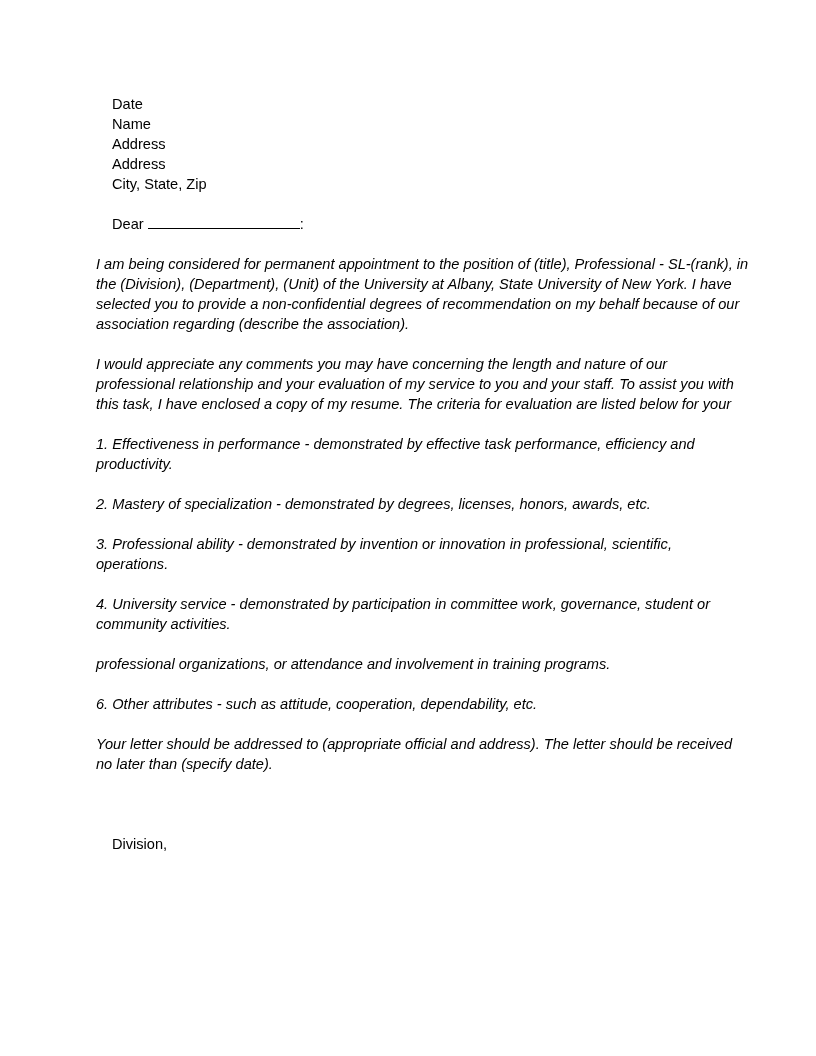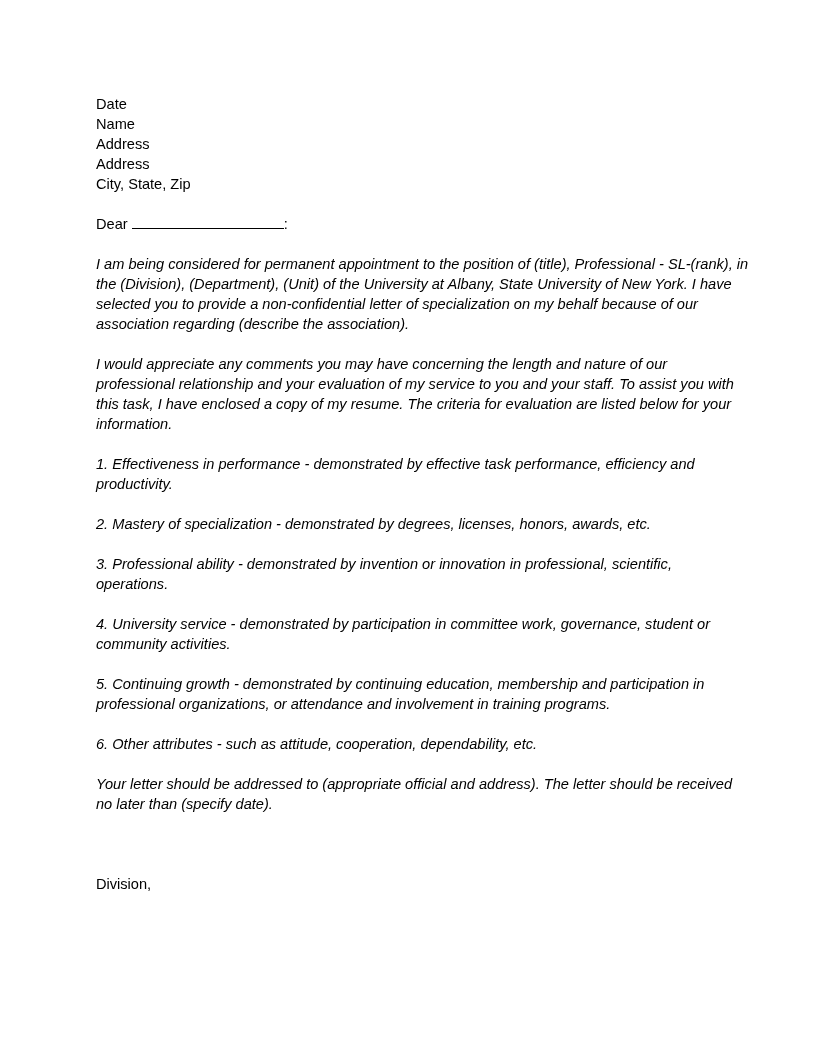--- a/index.html
+++ b/index.html
@@ -20,20 +20,21 @@
     .page {
       position: absolute;
       left: 96px;
       top: 94px;
       width: 650px;
     }
     .line {
       line-height: 20px;
       height: 20px;
       white-space: nowrap;
+      margin-left: 16px;
     }
     .blank {
       height: 20px;
     }
     .para {
       line-height: 20px;
       white-space: normal;
       font-style: italic;
     }
     .para .ln {
@@ -62,30 +63,29 @@
   <div class="blank"></div>
 
   <div class="line">
     <span>Dear</span><span class="blank-line"></span><span>:</span>
   </div>
   <div class="blank"></div>
 
   <div class="para">
     <span class="ln">I am being considered for permanent appointment to the position of (title), Professional - SL-(rank), in</span>
     <span class="ln">the (Division), (Department), (Unit) of the University at Albany, State University of New York. I have</span>
-    <span class="ln">selected you to provide a non-confidential letter of specialization on my behalf because of our</span>
+    <span class="ln">selected you to provide a non-confidential degrees of recommendation on my behalf because of our</span>
     <span class="ln">association regarding (describe the association).</span>
   </div>
   <div class="blank"></div>
 
   <div class="para">
     <span class="ln">I would appreciate any comments you may have concerning the length and nature of our</span>
     <span class="ln">professional relationship and your evaluation of my service to you and your staff. To assist you with</span>
     <span class="ln">this task, I have enclosed a copy of my resume. The criteria for evaluation are listed below for your</span>
-    <span class="ln">information.</span>
   </div>
   <div class="blank"></div>
 
   <div class="para">
     <span class="ln">1. Effectiveness in performance - demonstrated by effective task performance, efficiency and</span>
     <span class="ln">productivity.</span>
   </div>
   <div class="blank"></div>
 
   <div class="para">
@@ -99,21 +99,20 @@
   </div>
   <div class="blank"></div>
 
   <div class="para">
     <span class="ln">4. University service - demonstrated by participation in committee work, governance, student or</span>
     <span class="ln">community activities.</span>
   </div>
   <div class="blank"></div>
 
   <div class="para">
-    <span class="ln">5. Continuing growth - demonstrated by continuing education, membership and participation in</span>
     <span class="ln">professional organizations, or attendance and involvement in training programs.</span>
   </div>
   <div class="blank"></div>
 
   <div class="para">
     <span class="ln">6. Other attributes - such as attitude, cooperation, dependability, etc.</span>
   </div>
   <div class="blank"></div>
 
   <div class="para">

